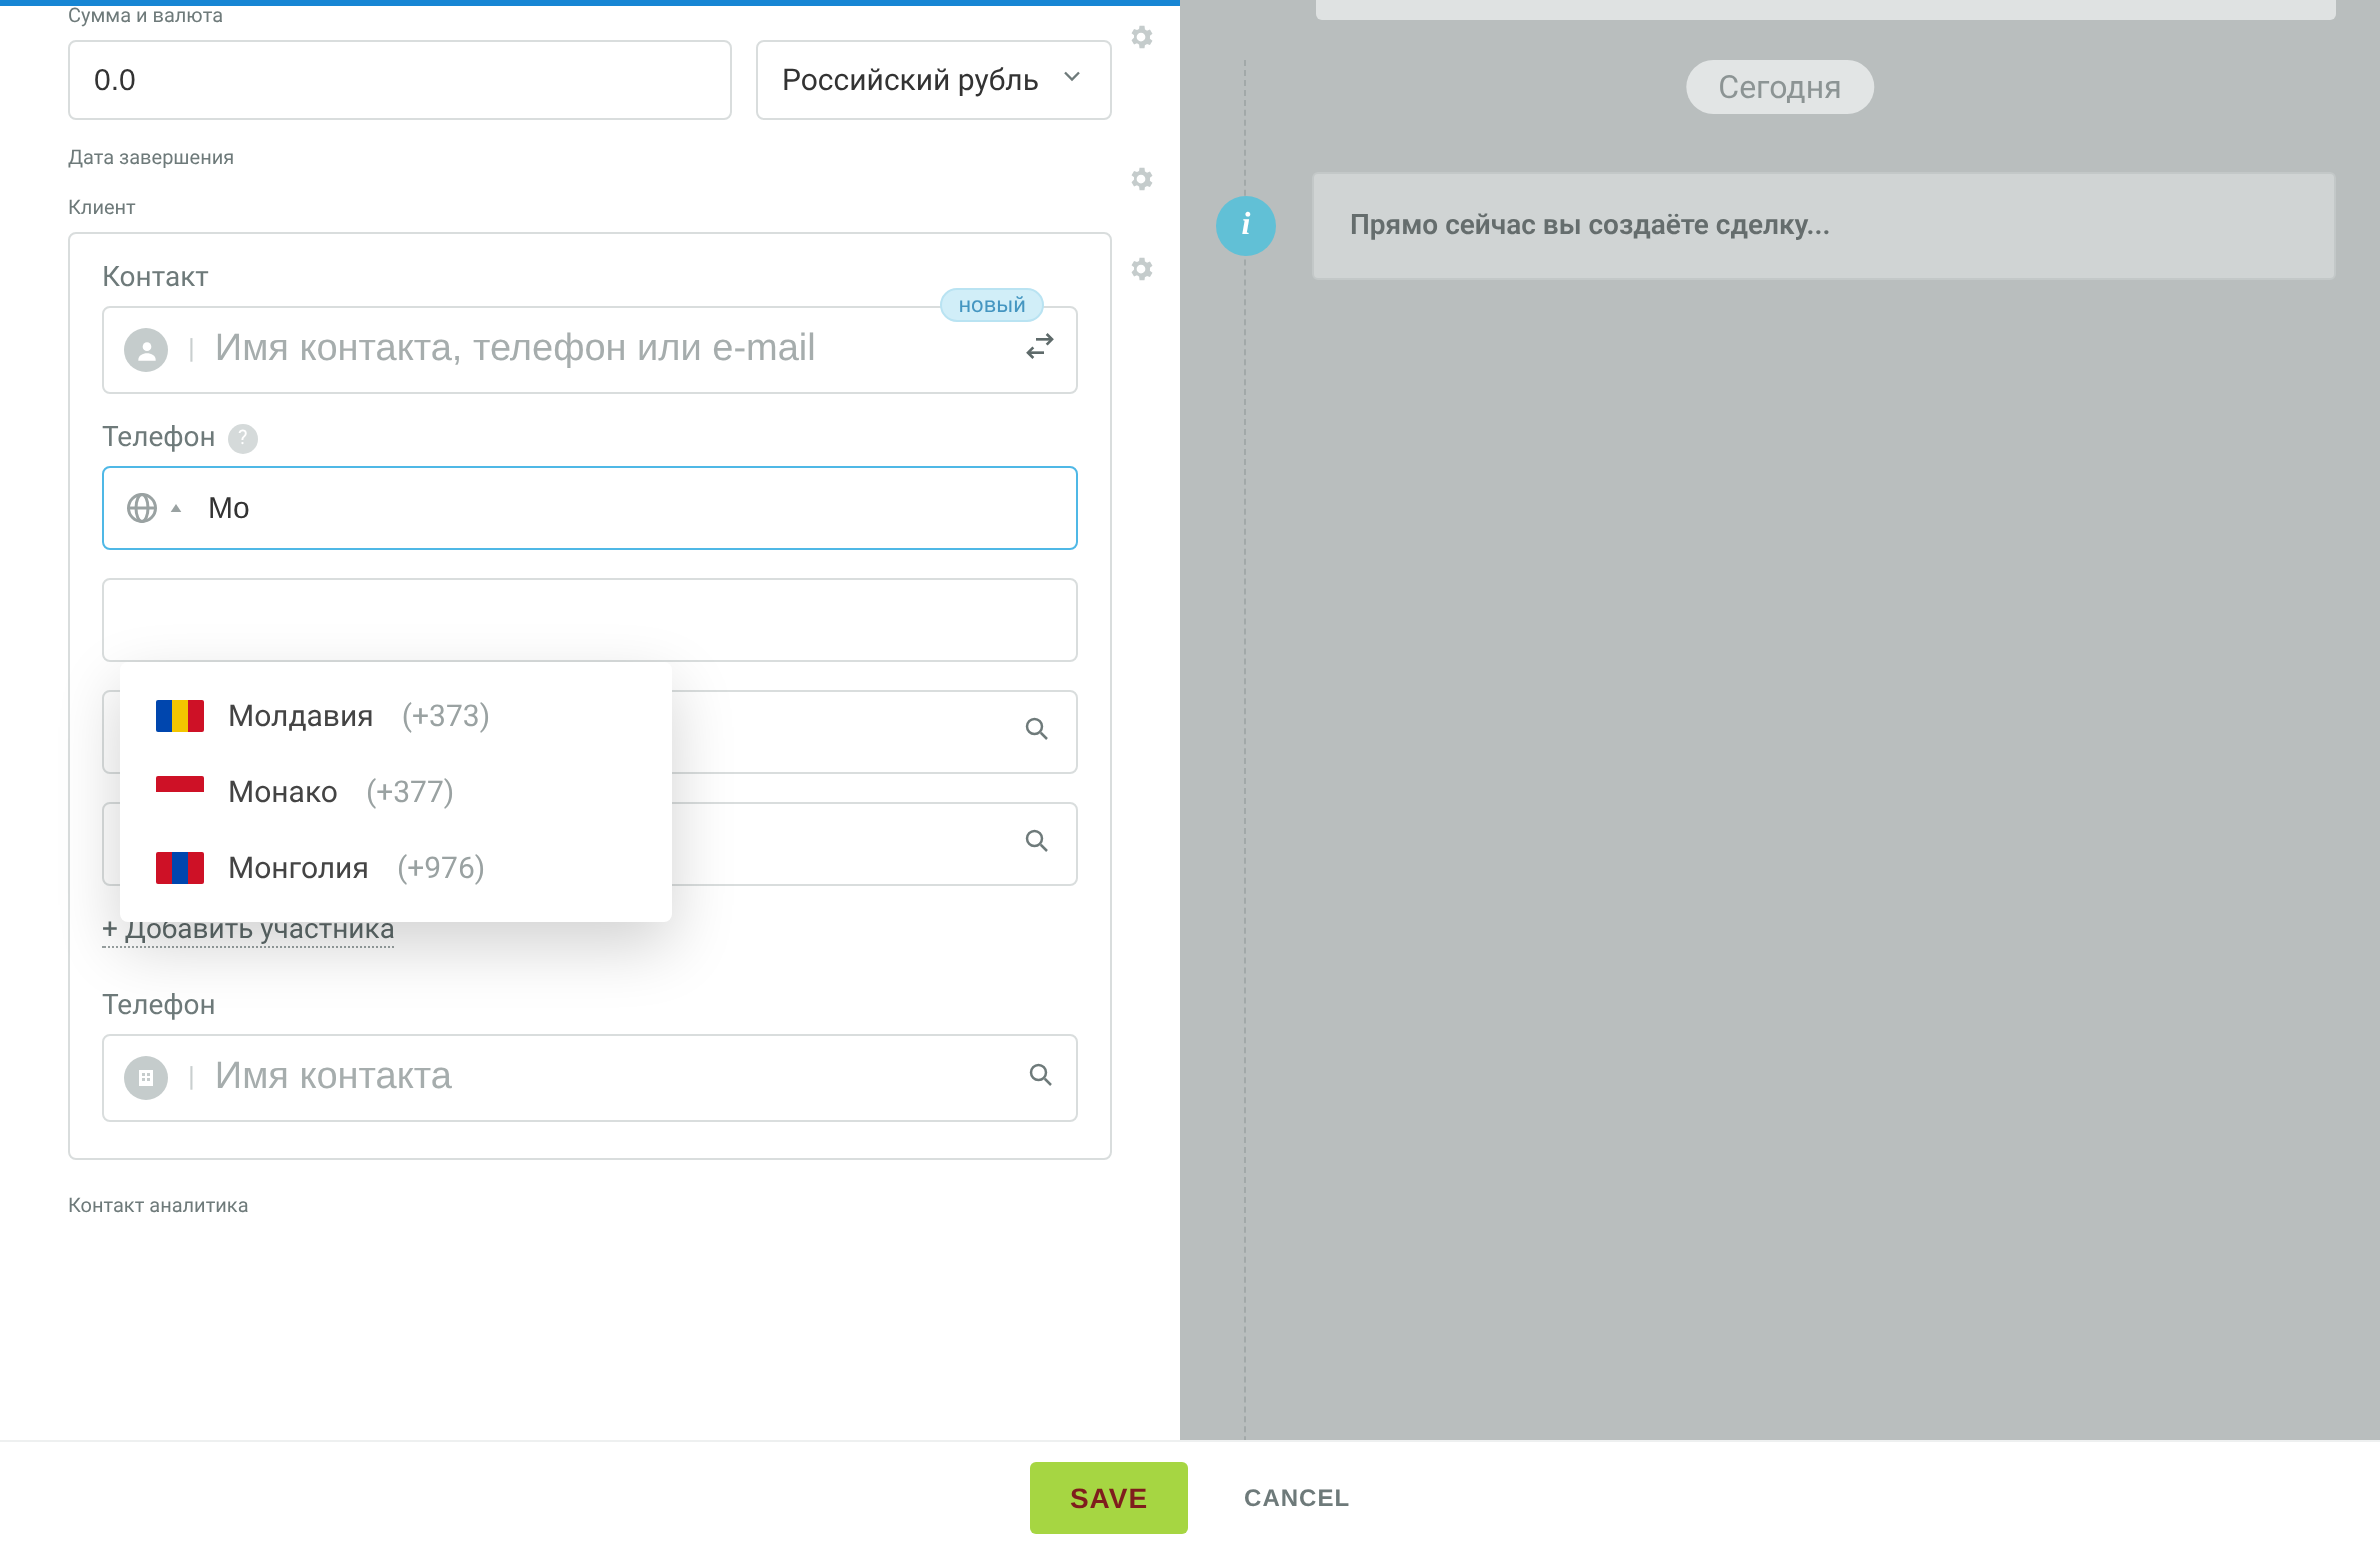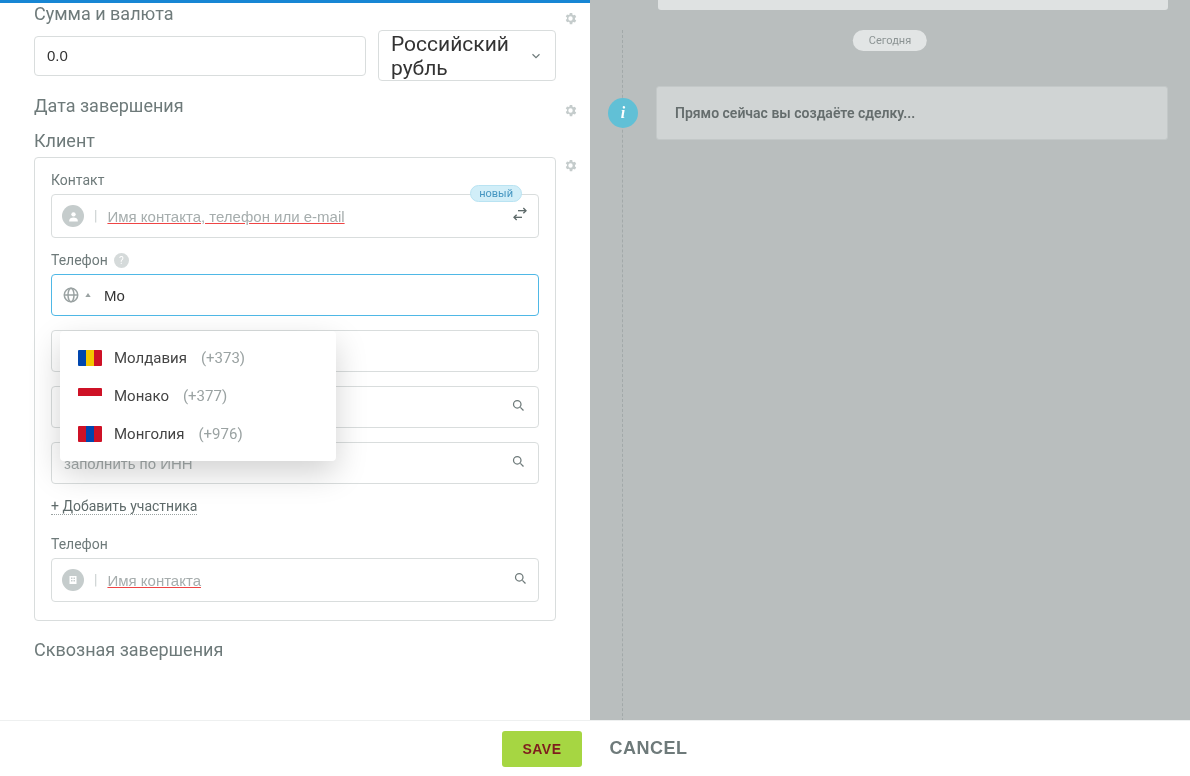--- a/index.html
+++ b/index.html
@@ -24,21 +24,21 @@
     overflow: visible;
   }
   .right-backdrop {
     flex: 1;
     background: #b9bebe;
     position: relative;
     padding-top: 0;
   }
   .form-content { padding: 0 34px 0 34px; }
   .label {
-    font-size: 18px;
+    font-size: 10px;
     color: #6e7a7a;
     margin-bottom: 6px;
     display: block;
   }
   .field-row { margin-bottom: 14px; position: relative; }
   .gear {
     position: absolute;
     right: -22px;
     top: 8px;
     font-size: 15px;
@@ -53,28 +53,28 @@
     padding: 0 12px;
     font-size: 15px;
     color: #333;
     background: #fff;
   }
   .input::placeholder { color: #a6adad; }
   .amount-row { display: flex; gap: 12px; align-items: center; }
   .amount-input { flex: 1; }
   .currency-select {
     width: 178px;
-    height: 51px;
+    height: 40px;
     border: 1px solid #d9dddd;
     border-radius: 4px;
     padding: 0 12px;
     display: flex;
     align-items: center;
     justify-content: space-between;
-    font-size: 21px;
+    font-size: 15px;
     color: #333;
     background: #fff;
     cursor: pointer;
   }
   .date-input-wrap { width: 264px; position: relative; }
   .calendar-icon { position: absolute; right: 10px; top: 50%; transform: translateY(-50%); color: #9aa2a2; }
   .client-block {
     border: 1px solid #d9dddd;
     border-radius: 4px;
     padding: 14px 16px 18px 16px;
@@ -92,22 +92,22 @@
     margin-bottom: 14px;
   }
   .contact-icon-circle {
     width: 22px; height: 22px;
     border-radius: 50%;
     background: #c5cccc;
     display: flex; align-items: center; justify-content: center;
     color: #fff;
   }
   .contact-input {
-    border: none; outline: none; flex: 1; font-size: 15px;
-    color: #ef4444; background: transparent; text-decoration: underline;
+    border: none; outline: none; flex: 1; font-size: 19px;
+    color: #ef4444; background: transparent;
   }
   .contact-input::placeholder { color: #a6adad; }
   .new-badge {
     position: absolute;
     top: -10px; right: 16px;
     background: #d1eef8;
     color: #4596c1;
     border: 1px solid #b9e3f2;
     border-radius: 10px;
     font-size: 11px;
@@ -208,34 +208,34 @@
     border-radius: 3px;
     padding: 10px 20px;
     font-size: 14px;
     letter-spacing: 0.5px;
     cursor: pointer;
   }
   .cancel-btn {
     background: none; border: none;
     color: #6e7a7a;
     font-weight: 600;
-    font-size: 18px;
+    font-size: 12px;
     letter-spacing: 0.5px;
     cursor: pointer;
   }
   .today-chip {
     position: absolute;
     top: 30px;
     left: 50%;
     transform: translateX(-50%);
     background: #e2e5e5;
     color: #8c9494;
     border-radius: 14px;
     padding: 4px 16px;
-    font-size: 11px;
+    font-size: 16px;
   }
   .info-row {
     position: absolute;
     top: 86px;
     left: 18px; right: 22px;
     display: flex;
     align-items: center;
     gap: 18px;
   }
   .info-badge {
@@ -399,21 +399,21 @@
           </div>
         </div>
         <span class="gear" style="top:28px;">
           <svg width="15" height="15" viewBox="0 0 24 24" fill="#c5cccc">
               <path d="M19.14 12.94a7.07 7.07 0 0 0 0-1.88l2.03-1.58-2-3.46-2.39.96a7.03 7.03 0 0 0-1.63-.94L14.8 3h-4l-.35 2.54c-.58.23-1.12.55-1.63.94l-2.39-.96-2 3.46 2.03 1.58a7.07 7.07 0 0 0 0 1.88L4.43 14.5l2 3.46 2.39-.96c.51.39 1.05.71 1.63.94L10.8 21h4l.35-2.54c.58-.23 1.12-.55 1.63-.94l2.39.96 2-3.46-2.03-1.58zM12 15.5A3.5 3.5 0 1 1 12 8.5a3.5 3.5 0 0 1 0 7z"></path>
             </svg>
         </span>
       </div>
 
       <div class="field-row" style="margin-top:18px;">
-        <label class="label">Сквозная завершения</label>
+        <label class="label">Контакт аналитика</label>
       </div>
 
     </div>
 
     <div class="dropdown">
       <div class="dd-item">
         <span class="flag flag-md"></span>
         <span>Молдавия</span>
         <span class="dd-code">(+373)</span>
       </div>

